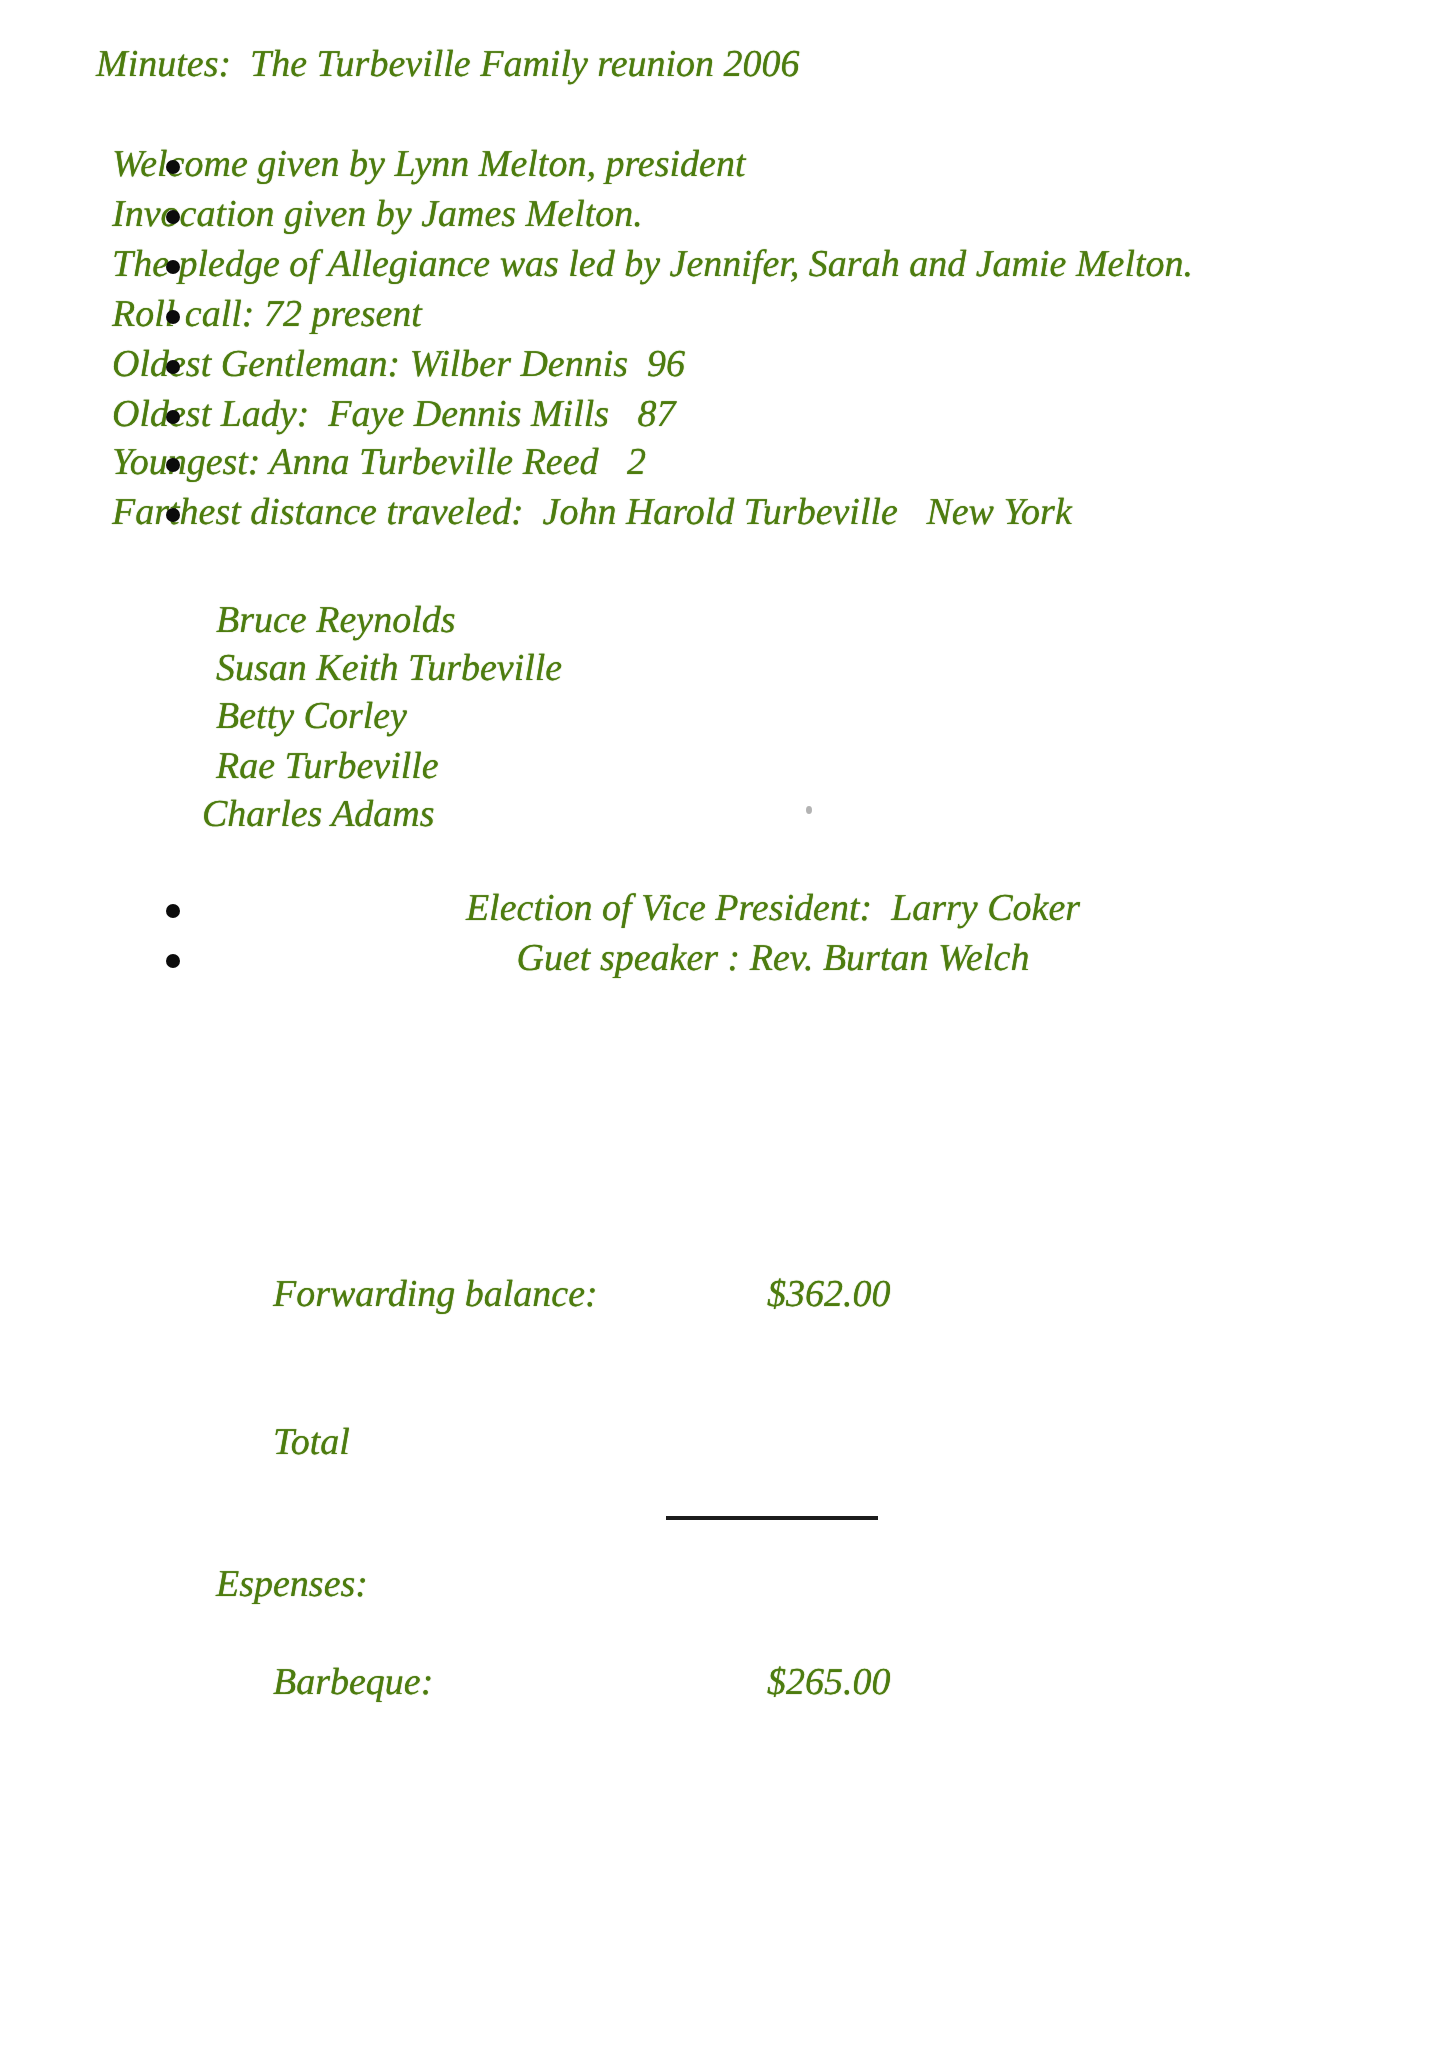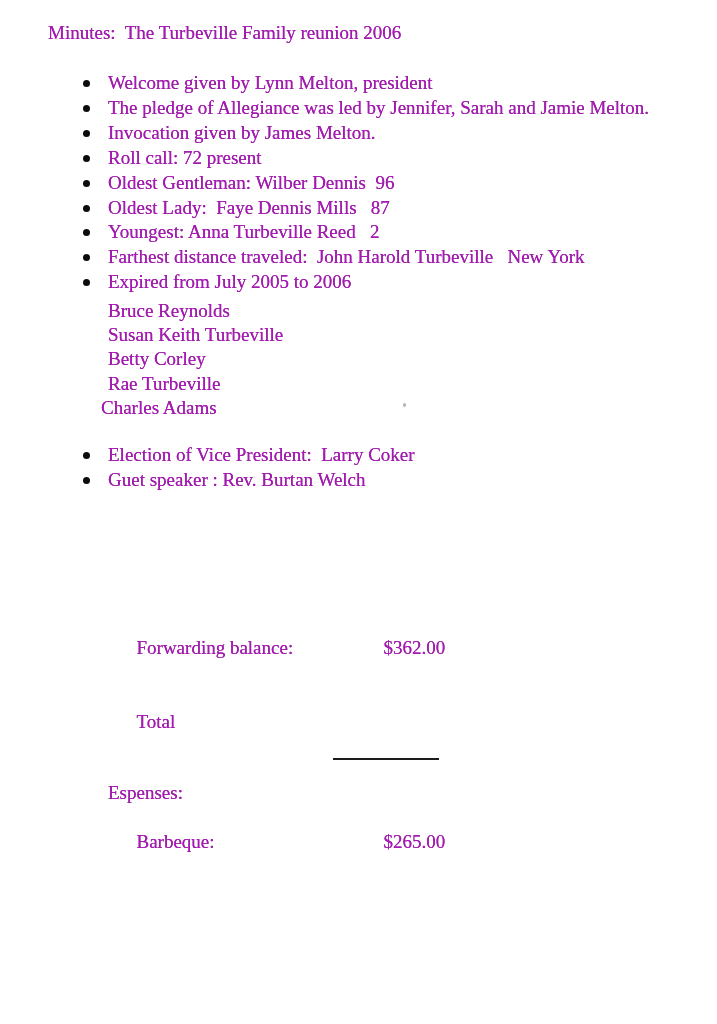--- a/index.html
+++ b/index.html
@@ -8,56 +8,57 @@
     background: #ffffff;
   }
   .page {
     position: relative;
     width: 717px;
     height: 1024px;
     background: #ffffff;
     overflow: hidden;
     font-family: "Liberation Serif", "DejaVu Serif", serif;
     font-size: 19px;
-    color: #a21caf;
+    color: #4d7c0f;
     text-shadow: 0 0 0.5px currentColor;
+    font-style: italic;
   }
   .title {
     position: absolute;
     left: 48px;
     top: 22px;
     white-space: pre;
   }
   ul.bullets {
     list-style: none;
     margin: 0;
     padding: 0;
     position: absolute;
     left: 0;
     right: 0;
   }
   ul.bullets li {
     position: relative;
-    padding-left: 108px;
+    padding-left: 56px;
     line-height: 24.9px;
     white-space: pre;
   }
   ul.bullets li::before {
     content: "";
     position: absolute;
     left: 83px;
     top: 9px;
     width: 7px;
     height: 7px;
     border-radius: 50%;
     background: #0b0b0b;
   }
   .bullets-top    { top: 71px; }
   .bullets-mid    { top: 443px; }
-  .bullets-mid li { line-height: 24.6px; }
+  .bullets-mid li { line-height: 24.6px; text-align: center; }
   .bullet-treasure{ top: 561px; }
   .names {
     position: absolute;
     left: 108px;
     top: 299px;
     line-height: 24.2px;
   }
   .names .name { white-space: pre; }
   .names .name.outdent { margin-left: -7px; }
   .report {
@@ -95,28 +96,27 @@
 </style>
 </head>
 <body>
 
 <div class="page">
 
   <div class="title">Minutes:  The Turbeville Family reunion 2006</div>
 
   <ul class="bullets bullets-top">
     <li>Welcome given by Lynn Melton, president</li>
+    <li>Invocation given by James Melton.</li>
     <li>The pledge of Allegiance was led by Jennifer, Sarah and Jamie Melton.</li>
-    <li>Invocation given by James Melton.</li>
     <li>Roll call: 72 present</li>
     <li>Oldest Gentleman: Wilber Dennis  96</li>
     <li>Oldest Lady:  Faye Dennis Mills   87</li>
     <li>Youngest: Anna Turbeville Reed   2</li>
     <li>Farthest distance traveled:  John Harold Turbeville   New York</li>
-    <li>Expired from July 2005 to 2006</li>
   </ul>
 
   <div class="names">
     <div class="name">Bruce Reynolds</div>
     <div class="name">Susan Keith Turbeville</div>
     <div class="name">Betty Corley</div>
     <div class="name">Rae Turbeville</div>
     <div class="name outdent">Charles Adams</div>
   </div>
 

